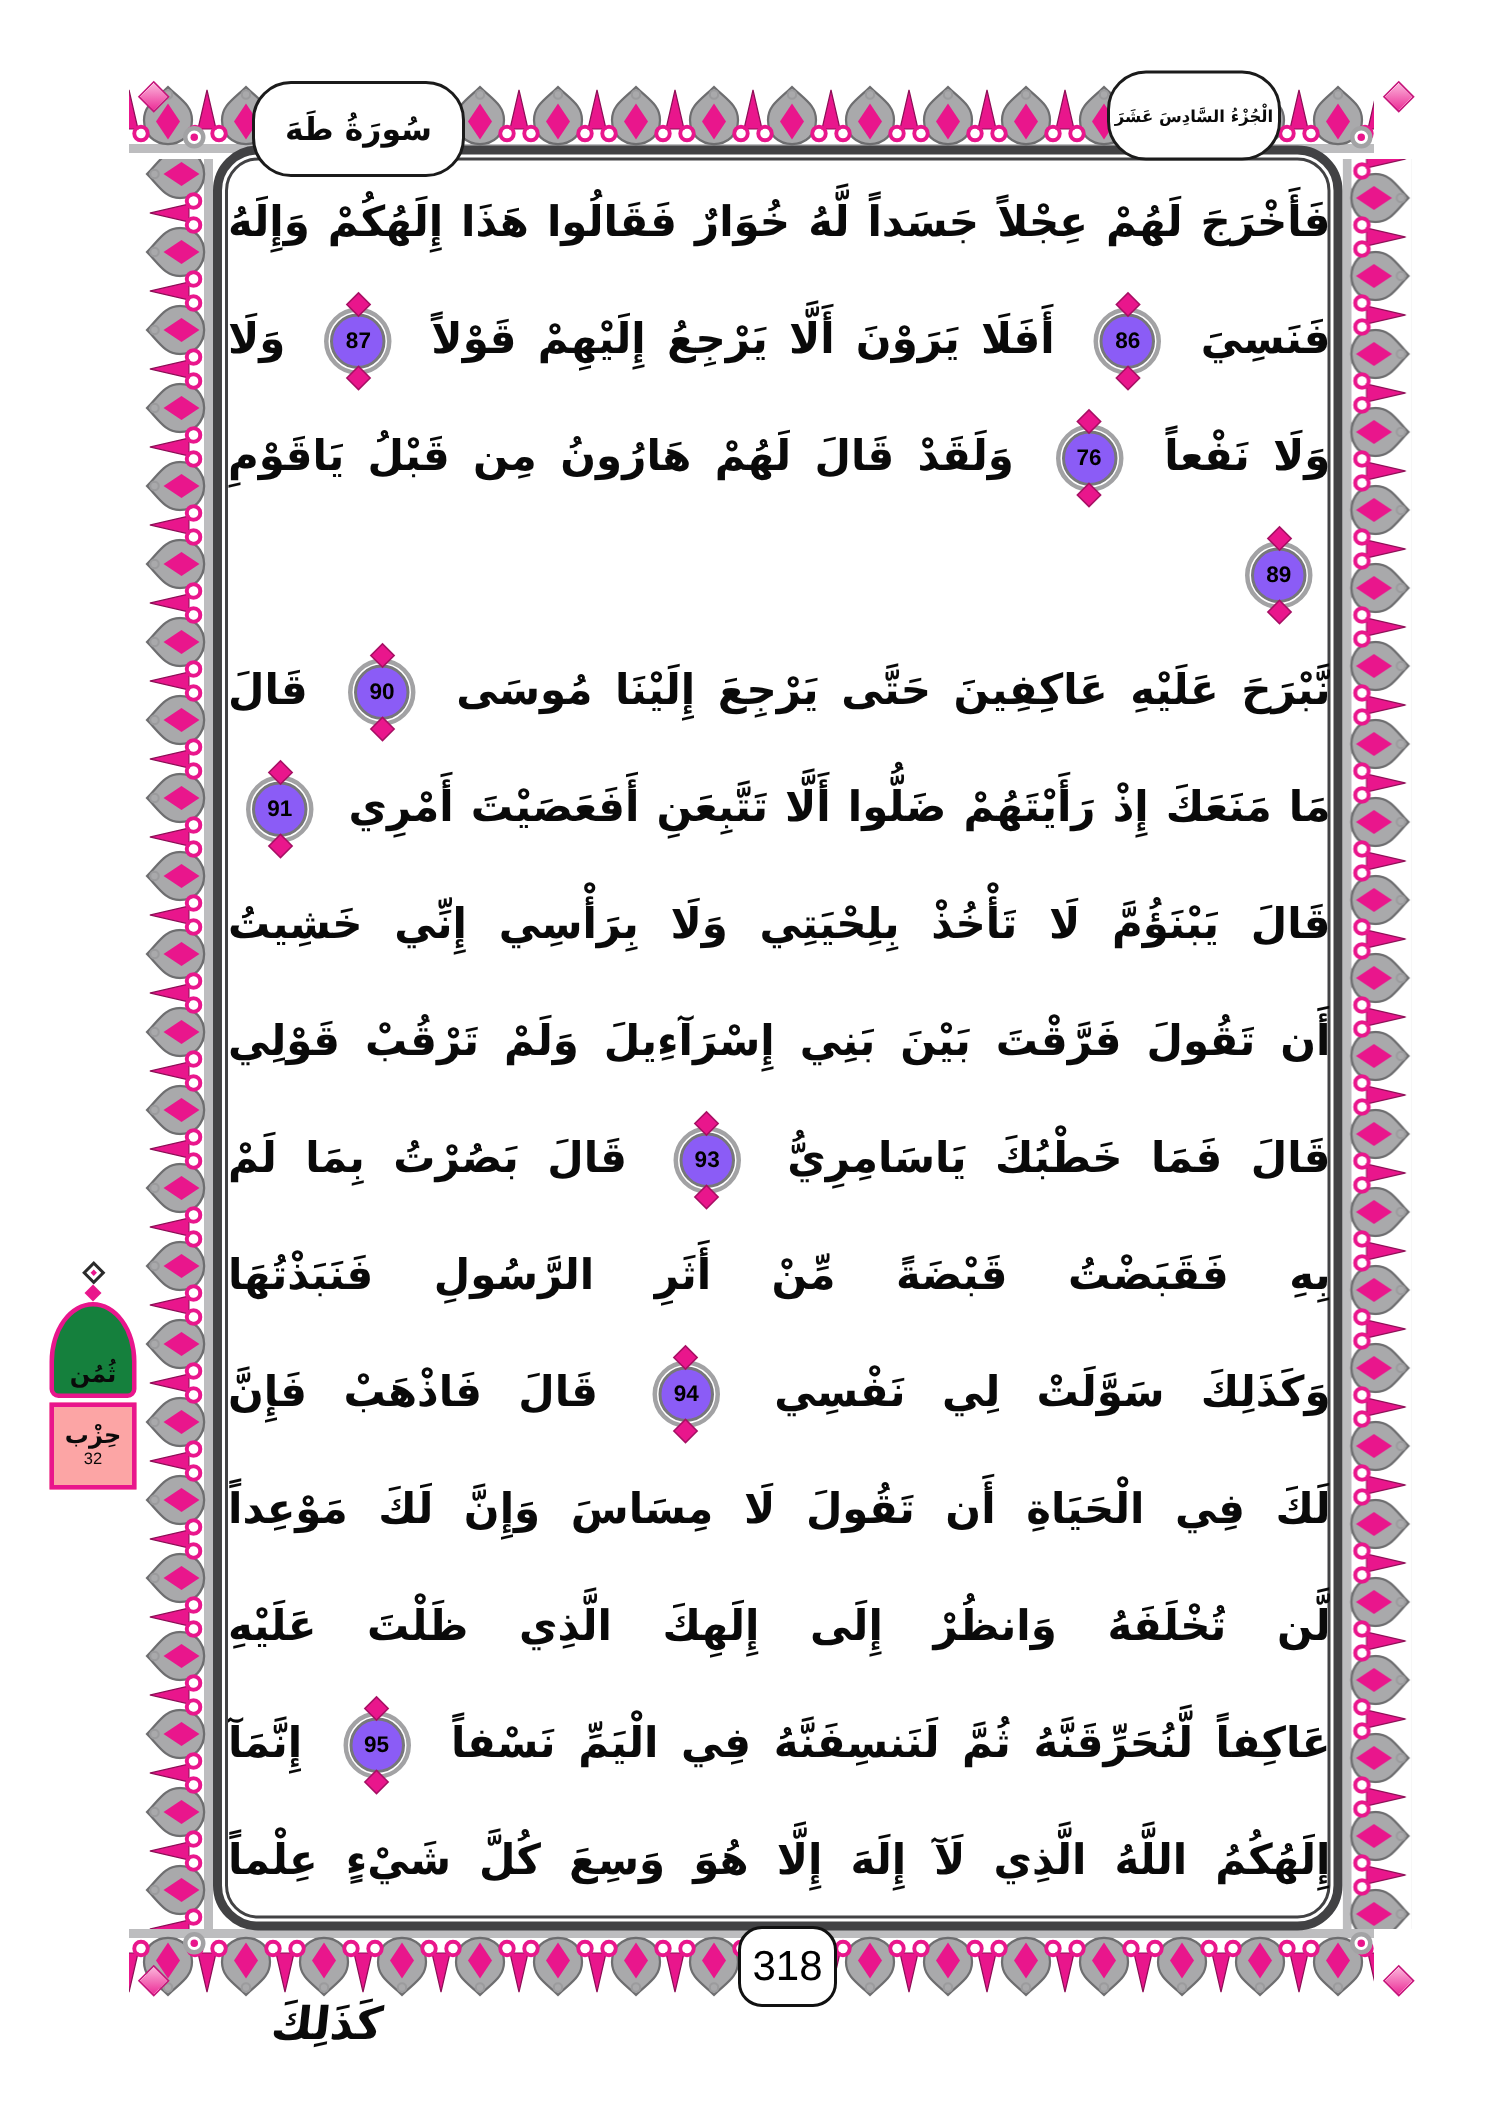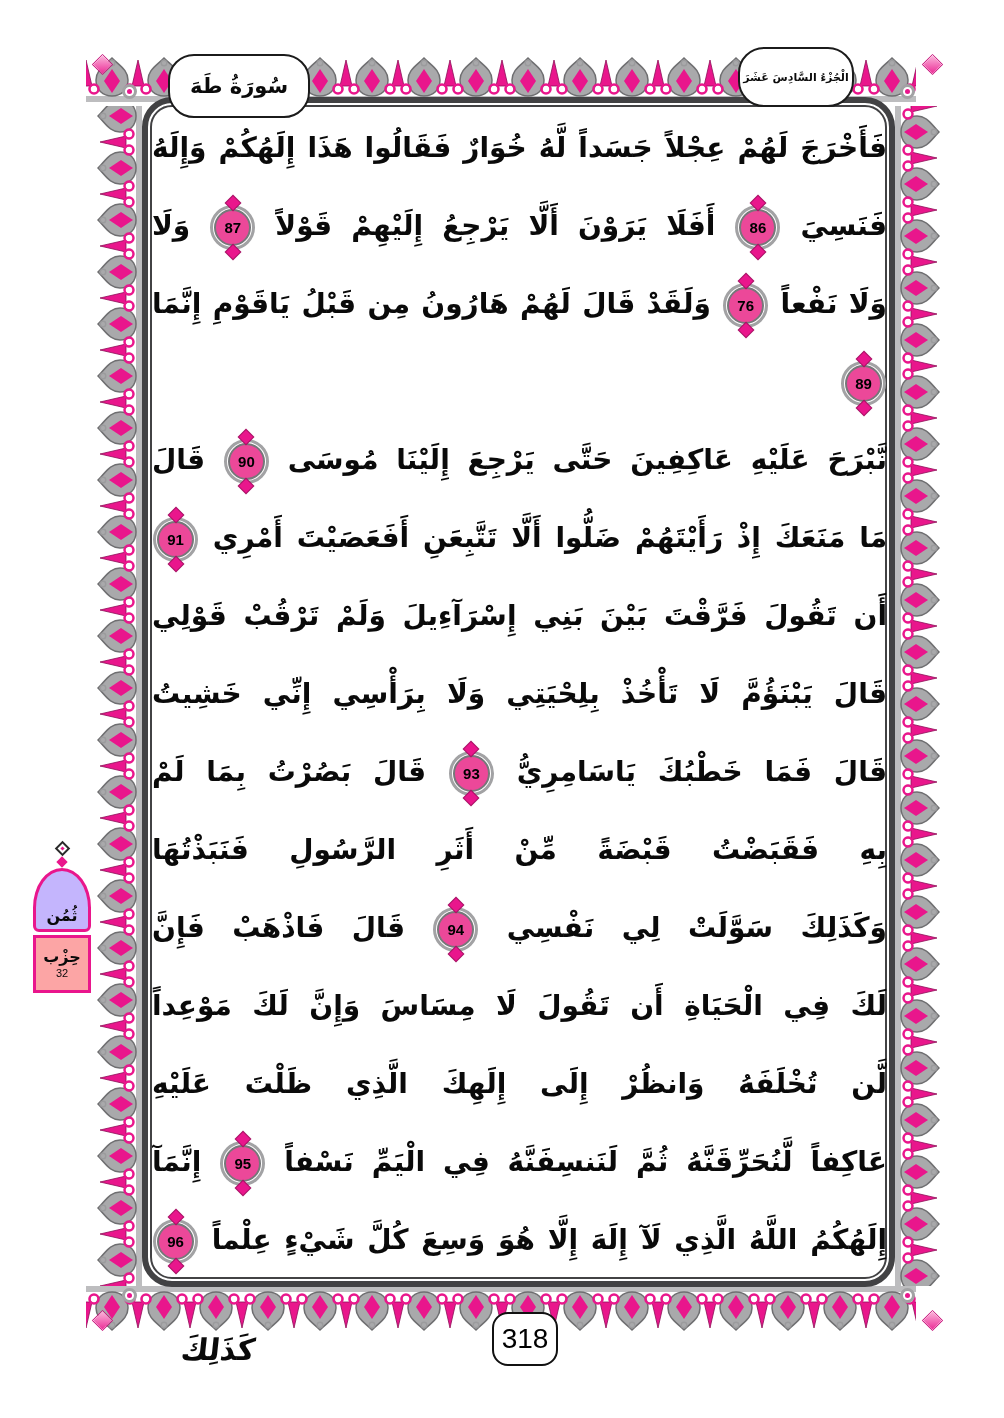--- a/index.html
+++ b/index.html
@@ -45,51 +45,51 @@
 
   
   .text-area{position:absolute;left:152px;top:109px;width:735px;height:1172px;z-index:4;
       direction:rtl;color:var(--ink);}
   .qline{height:78px;line-height:78px;text-align:justify;text-align-last:justify;
       font-size:28px;font-weight:bold;overflow:hidden;word-spacing:1px;}
   .vtext{white-space:normal;}
 
   
   .vbadge{display:inline-flex;align-items:center;justify-content:center;vertical-align:middle;
-      width:37px;height:37px;border-radius:50%;border:2px solid #77777a;background:#ec4899;
-      position:relative;margin:0 5px;}
+      width:37px;height:37px;border-radius:50%;border:2px solid #77777a;background:#8b5cf6;
+      position:relative;margin:0 16px;}
   .vbadge::before{content:"";position:absolute;inset:-6px;border:3px solid var(--gray);
       border-radius:50%;}
   .vbadge b{font-family:"Liberation Sans",sans-serif;font-size:15px;font-weight:bold;
       line-height:1;direction:ltr;color:#000;}
   .petal{position:absolute;width:10px;height:10px;background:var(--pink);
       transform:rotate(45deg);box-shadow:0 0 0 1px #a60f63;}
   .pt{top:-13px;left:50%;margin-left:-5px;}
   .pb{bottom:-13px;left:50%;margin-left:-5px;}
 
   
   .hizb{position:absolute;left:28px;top:843px;width:68px;display:flex;flex-direction:column;
       align-items:center;z-index:7;direction:rtl;color:var(--ink);}
   .hizb-finial{width:11px;height:11px;border:2px solid #2b2b2b;background:#fff;
       transform:rotate(45deg);position:relative;}
   .hizb-finial::after{content:"";position:absolute;inset:2px;background:var(--pink);}
   .hizb-conn{width:8px;height:8px;background:var(--pink);transform:rotate(45deg);margin:4px 0 2px;}
-  .hizb-dome{width:58px;height:64px;background:#c4b5fd;border:3px solid var(--pink);
+  .hizb-dome{width:58px;height:64px;background:#15803d;border:3px solid var(--pink);
       border-radius:50% 50% 6px 6px / 62% 62% 6px 6px;display:flex;align-items:flex-end;
       justify-content:center;font-size:16px;font-weight:bold;padding-bottom:4px;}
   .hizb-box{width:58px;height:58px;background:#fca5a5;border:3px solid var(--pink);margin-top:3px;
       display:flex;flex-direction:column;align-items:center;justify-content:center;
       font-size:16px;font-weight:bold;line-height:1.15;}
   .hizb-box .num{font-family:"Liberation Sans",sans-serif;font-size:11px;font-weight:normal;}
 
   
   .page-num{position:absolute;left:492px;top:1284px;width:66px;height:54px;background:#fff;
       border:2px solid #111;border-radius:16px;display:flex;align-items:center;
       justify-content:center;font-family:"Liberation Sans",sans-serif;font-size:28px;
-      color:#000;z-index:8;margin-top:28px;}
+      color:#000;z-index:8;}
 
   
   .catchword{position:absolute;left:158px;top:1332px;width:120px;text-align:center;
       font-size:30px;font-weight:bold;direction:rtl;color:var(--ink);z-index:8;
       transform:skewX(-6deg);}
 </style>
 </head>
 <body>
 
 <div class="band band-top">
@@ -169,22 +169,22 @@
     <div class="qline"><span class="vtext">نَّبْرَحَ عَلَيْهِ عَاكِفِينَ حَتَّى يَرْجِعَ إِلَيْنَا مُوسَى</span> <span class="vbadge">
         <i class="petal pt"></i>
         <i class="petal pb"></i>
         <b>90</b>
       </span> <span class="vtext">قَالَ يَاهَارُونُ</span></div>
     <div class="qline"><span class="vtext">مَا مَنَعَكَ إِذْ رَأَيْتَهُمْ ضَلُّوا أَلَّا تَتَّبِعَنِ أَفَعَصَيْتَ أَمْرِي</span> <span class="vbadge">
         <i class="petal pt"></i>
         <i class="petal pb"></i>
         <b>91</b>
       </span></div>
+    <div class="qline"><span class="vtext">قَالَ يَبْنَؤُمَّ لَا تَأْخُذْ بِلِحْيَتِي وَلَا بِرَأْسِي إِنِّي خَشِيتُ</span></div>
     <div class="qline"><span class="vtext">أَن تَقُولَ فَرَّقْتَ بَيْنَ بَنِي إِسْرَآءِيلَ وَلَمْ تَرْقُبْ قَوْلِي</span> </div>
-    <div class="qline"><span class="vtext">قَالَ يَبْنَؤُمَّ لَا تَأْخُذْ بِلِحْيَتِي وَلَا بِرَأْسِي إِنِّي خَشِيتُ</span></div>
     <div class="qline"><span class="vtext">قَالَ فَمَا خَطْبُكَ يَاسَامِرِيُّ</span> <span class="vbadge">
         <i class="petal pt"></i>
         <i class="petal pb"></i>
         <b>93</b>
       </span> <span class="vtext">قَالَ بَصُرْتُ بِمَا لَمْ يَبْصُرُوا</span></div>
     <div class="qline"><span class="vtext">بِهِ فَقَبَضْتُ قَبْضَةً مِّنْ أَثَرِ الرَّسُولِ فَنَبَذْتُهَا</span></div>
     <div class="qline"><span class="vtext">وَكَذَلِكَ سَوَّلَتْ لِي نَفْسِي</span> <span class="vbadge">
         <i class="petal pt"></i>
         <i class="petal pb"></i>
         <b>94</b>

